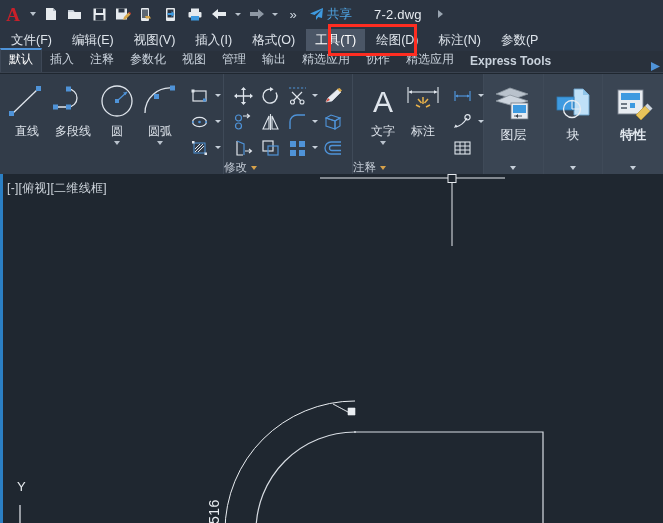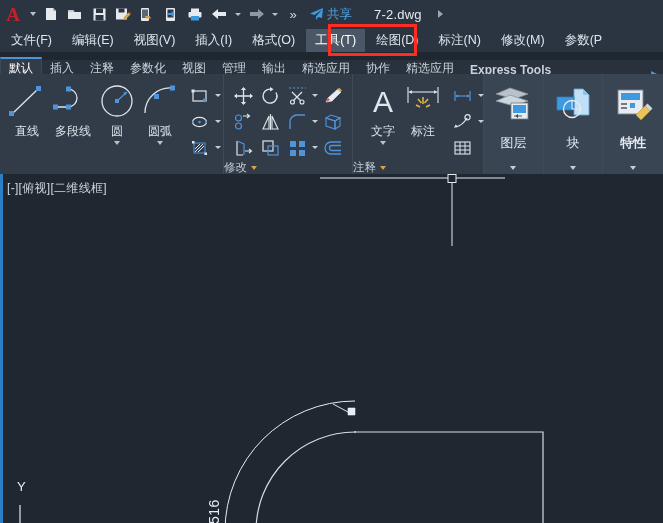--- a/index.html
+++ b/index.html
@@ -68,21 +68,21 @@
   .menubar .mi {
     color: #dfe5ec; font-size: 12.5px; padding: 3px 9px; white-space: nowrap;
     margin-left: 2px;
   }
   .menubar .mi.hl {
     background: #4b5666; color: #ffffff;
   }
 
   
   .ribtabs {
-    position: absolute; left: 0; top: 60px; width: 663px; height: 22px;
+    position: absolute; left: 0; top: 51px; width: 663px; height: 22px;
     background: #29313c; display: flex; align-items: flex-end;
     border-bottom: 1px solid #3a4350;
   }
   .ribtabs .rt {
     color: #c9d2dc; font-size: 12px; padding: 3px 8px 4px 8px; white-space: nowrap;
   }
   .ribtabs .rt.on {
     background: #323c49; color: #ffffff; border-top: 2px solid #4f93d8;
     border-left: 1px solid #3e4857; border-right: 1px solid #3e4857;
     padding-top: 1px;
@@ -120,21 +120,21 @@
 
   .gridcol { display: flex; flex-direction: column; gap: 1px; padding-top: 4px; }
   .gridrow { display: flex; align-items: center; }
   .gridrow .ic { width: 27px; height: 25px; display: flex; align-items: center; justify-content: center; }
   .gridrow .cc { width: 9px; display: flex; align-items: center; justify-content: center; }
 
   .panel.verybig {
     width: 60px; align-items: center; justify-content: flex-start;
   }
   .panel.verybig .vb-ico { margin-top: 8px; height: 40px; display: flex; align-items: center; }
-  .panel.verybig .vb-lbl { color: #e2e8ef; font-size: 13px; margin-top: 10px; }
+  .panel.verybig .vb-lbl { color: #e2e8ef; font-size: 13px; margin-top: 2px; }
   .panel.verybig .vb-caret { position: absolute; bottom: 4px; left: 50%; transform: translateX(-50%); }
 
   
   .canvas {
     position: absolute; left: 0; top: 174px; width: 663px; height: 349px;
     background: #1f2730; overflow: hidden;
   }
   .leftstrip {
     position: absolute; left: 0; top: 0; width: 3px; height: 349px;
     background: #2b7fc4;
@@ -242,21 +242,20 @@
 
   <div class="menubar">
     <div class="mi">文件(F)</div>
     <div class="mi">编辑(E)</div>
     <div class="mi">视图(V)</div>
     <div class="mi">插入(I)</div>
     <div class="mi">格式(O)</div>
     <div class="mi hl">工具(T)</div>
     <div class="mi">绘图(D)</div>
     <div class="mi">标注(N)</div>
-    <div class="mi">修改(M)</div>
     <div class="mi">参数(P</div>
   </div>
 
   <div style="position:absolute;left:328px;top:24px;width:89px;height:32px;border:3px solid #ff2d21;z-index:40;"></div>
 
   <div class="ribtabs">
     <div class="rt on">默认</div>
     <div class="rt">插入</div>
     <div class="rt">注释</div>
     <div class="rt">参数化</div>

